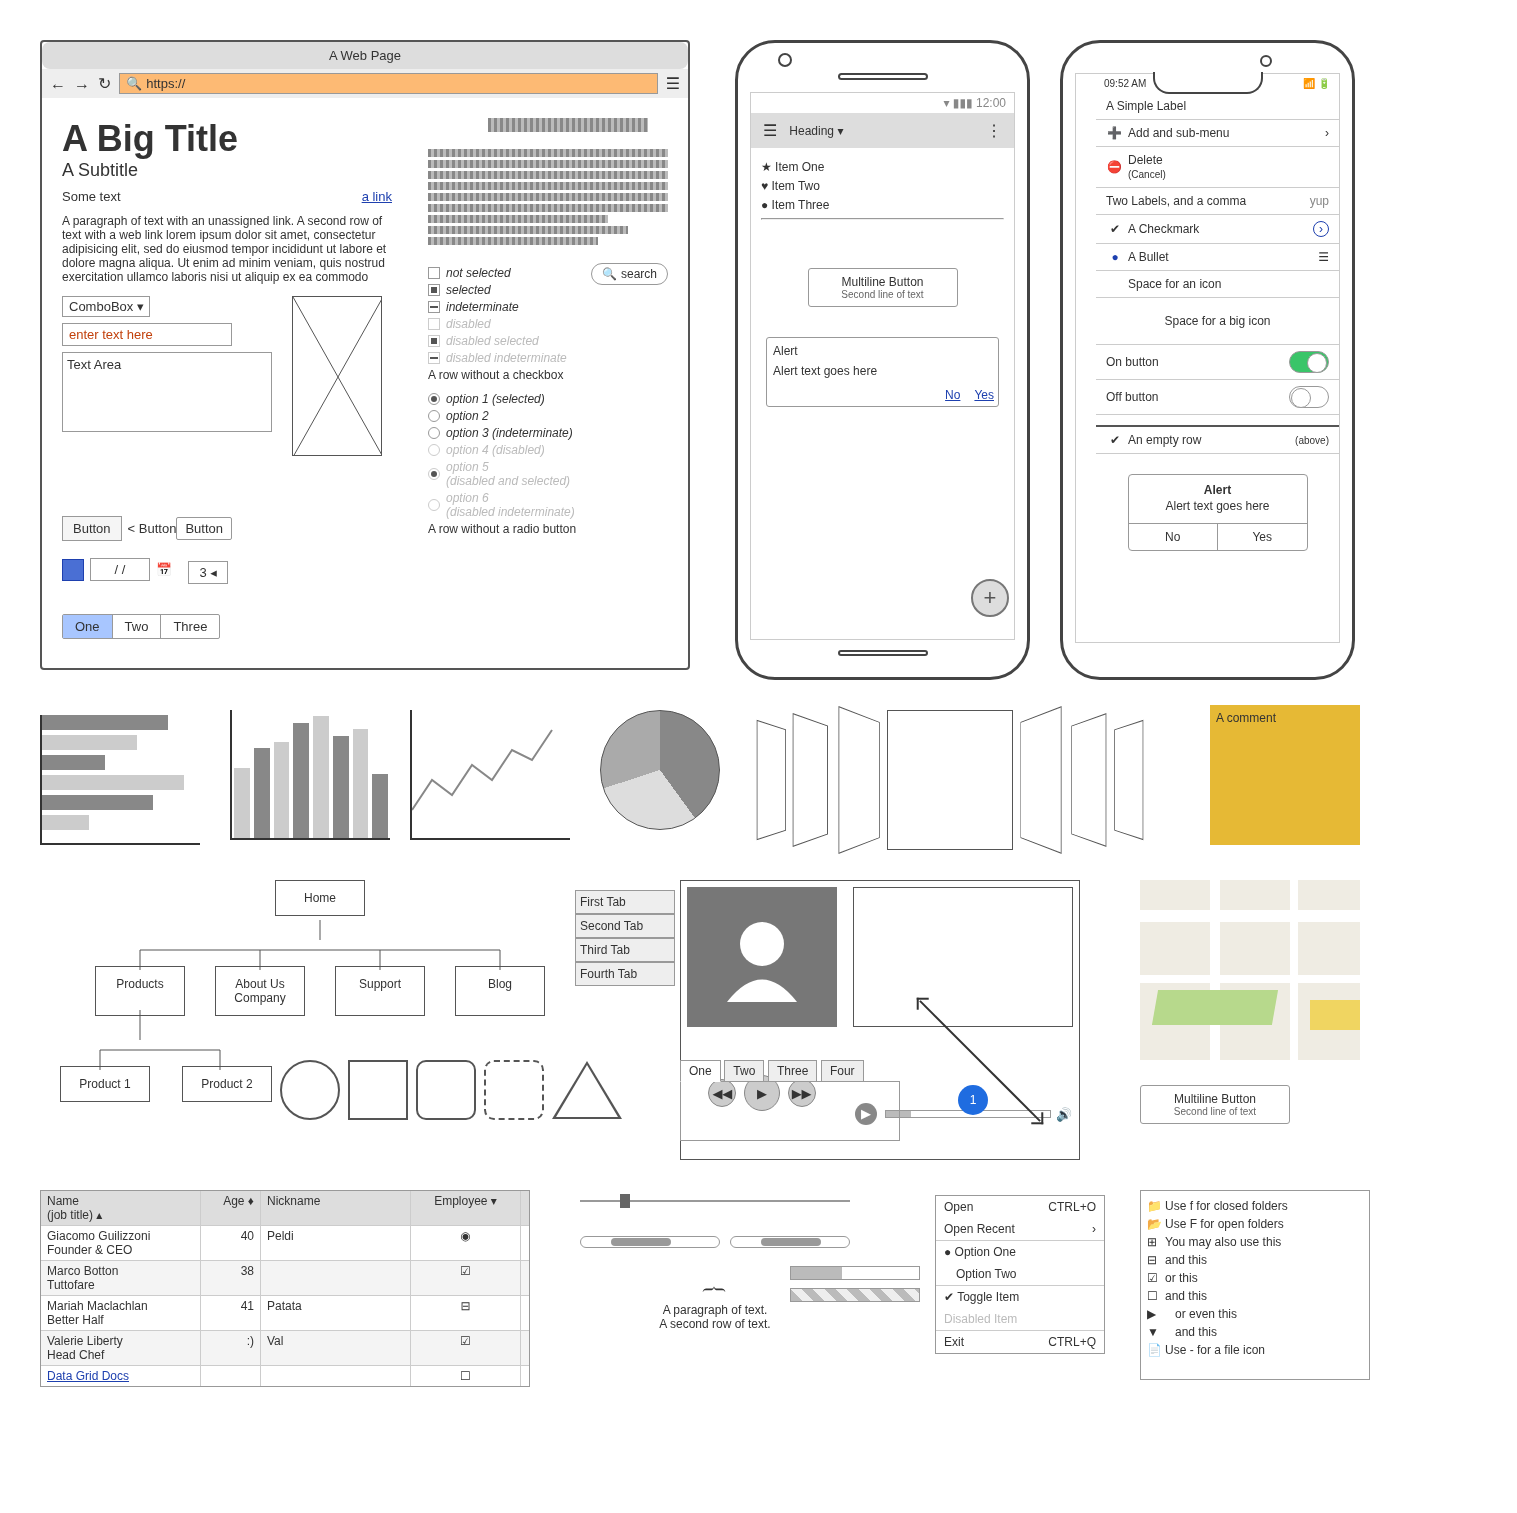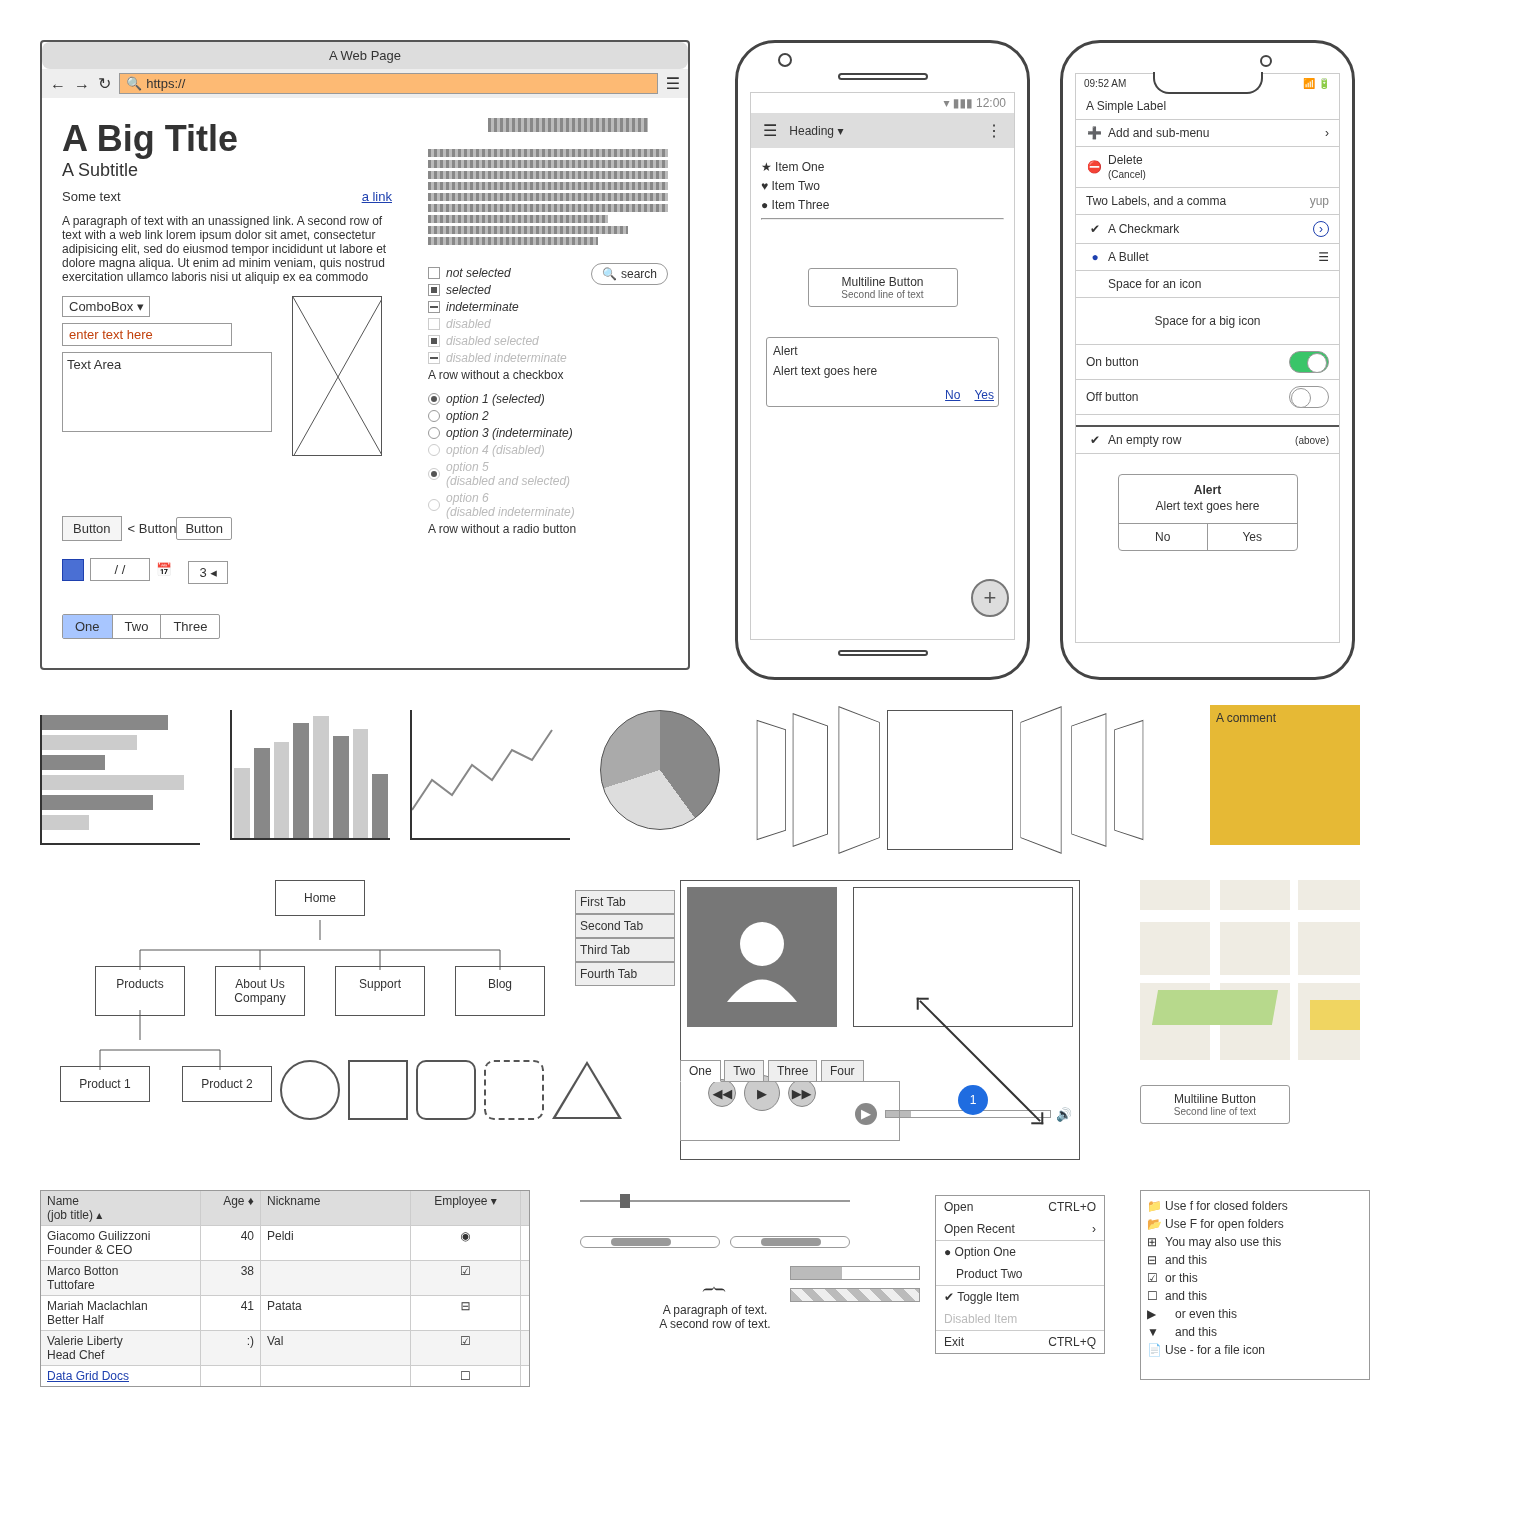--- a/index.html
+++ b/index.html
@@ -292,21 +292,21 @@
           </div>
   </div>
  </div>
  <div class="fab">+</div>
  <div class="ph-home"></div>
 </div>
 
 <div class="phone ph2">
  <div class="notch"></div>
  <div style="width:12px;height:12px;border:2px solid #444;border-radius:50%;position:absolute;right:80px;top:12px;"></div>
- <div class="screen" style="height:570px;">
+ <div class="screen" style="height:570px;padding-left:20px;">
   <div class="statusbar2">
    <span>09:52 AM</span>
           <span>📶 🔋</span>
   </div>
   <div class="list-row">
           <span>A Simple Label</span>
         </div>
   <div class="list-row">
           <span class="lr-ico" style="color:#0a0;">➕</span>
           <span>Add and sub-menu</span>
@@ -565,21 +565,21 @@
       </div>
  <div class="mi">
         <span>Open Recent</span>
         <span>›</span>
       </div>
  <div class="sep"></div>
  <div class="mi">
         <span>● <span>Option One</span></span>
       </div>
  <div class="mi">
-        <span style="margin-left:12px;">Product Two</span>
+        <span style="margin-left:12px;">Option Two</span>
       </div>
  <div class="sep"></div>
  <div class="mi">
         <span>✔ <span>Toggle Item</span></span>
       </div>
  <div class="mi disabled">
         <span>Disabled Item</span>
       </div>
  <div class="sep"></div>
  <div class="mi">

